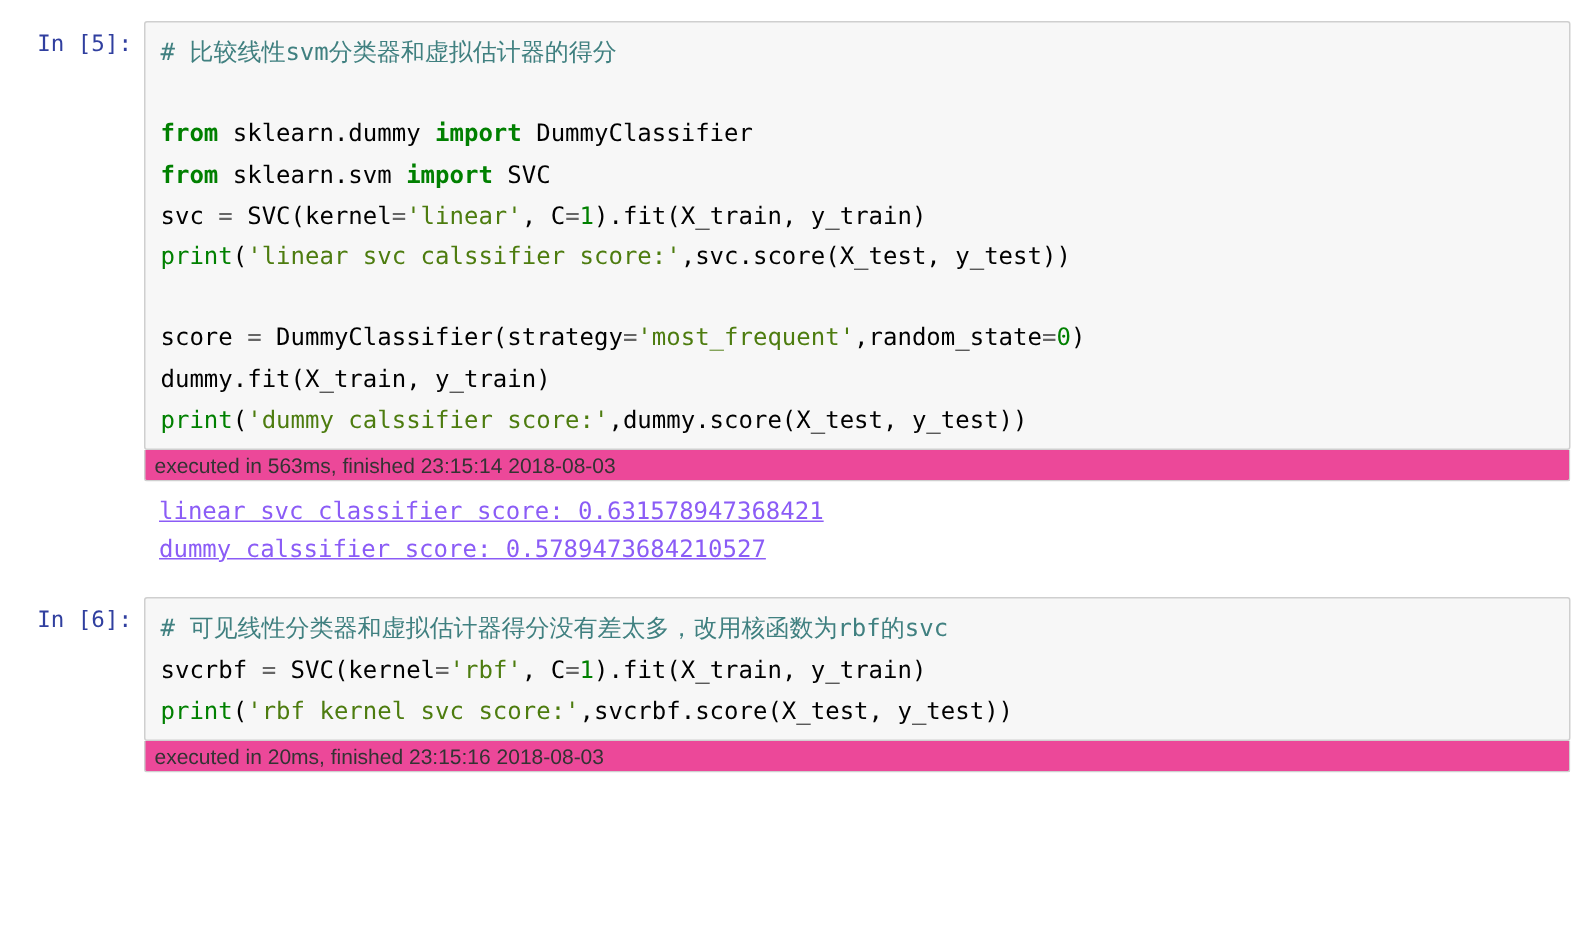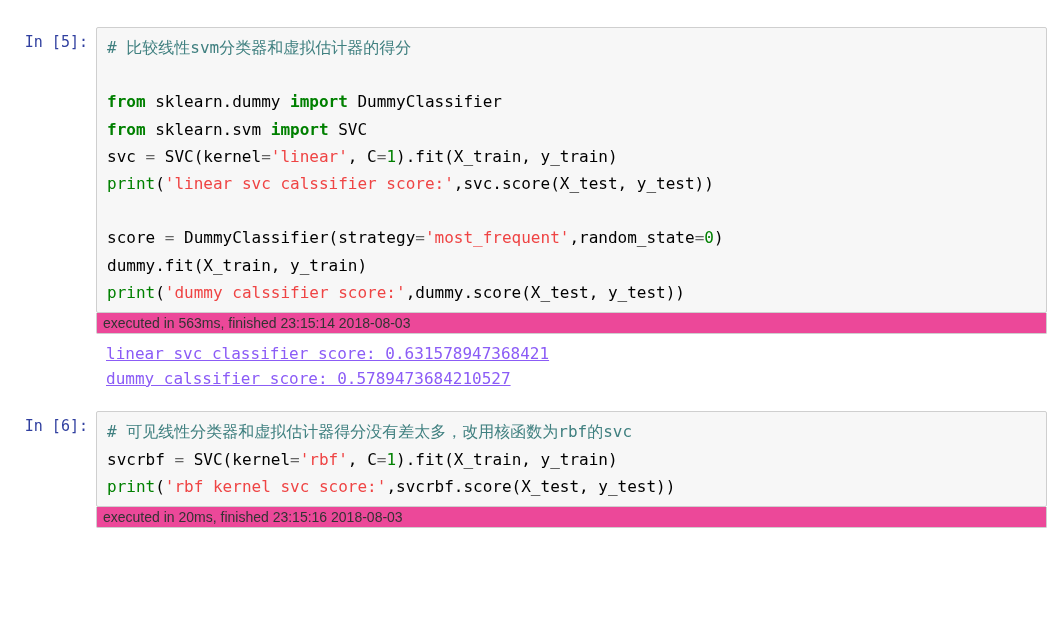--- a/index.html
+++ b/index.html
@@ -4,21 +4,21 @@
 <style>
   html, body {
     margin: 0;
     padding: 0;
     background: #ffffff;
     font-family: -apple-system, BlinkMacSystemFont, "Segoe UI", Helvetica, Arial, sans-serif;
   }
   .nb {
     width: 1057px;
     box-sizing: border-box;
-    padding: 23px 0 24px 0;
+    padding: 10px 0 24px 0;
   }
   .cell {
     display: flex;
     align-items: flex-start;
     padding: 4px 10px 2px 10px;
   }
   .prompt {
     flex: 0 0 86px;
     width: 86px;
     text-align: right;
@@ -60,21 +60,21 @@
     font-size: 16px;
     line-height: 1.55;
     white-space: pre;
     color: #8b5cf6;
     text-decoration: underline;
   }
   
   .c-comment { color: #408080; }
   .c-keyword { color: #008000; font-weight: bold; }
   .c-builtin { color: #008000; }
-  .c-string { color: #ef4444; }
+  .c-string { color: #4d7c0f; }
   .c-num { color: #008000; }
   .c-op { color: #666666; }
   .c-name { color: #000000; text-align: center; }
 </style>
 </head>
 <body>
 
 <div class="nb">
 
   <div class="cell">

